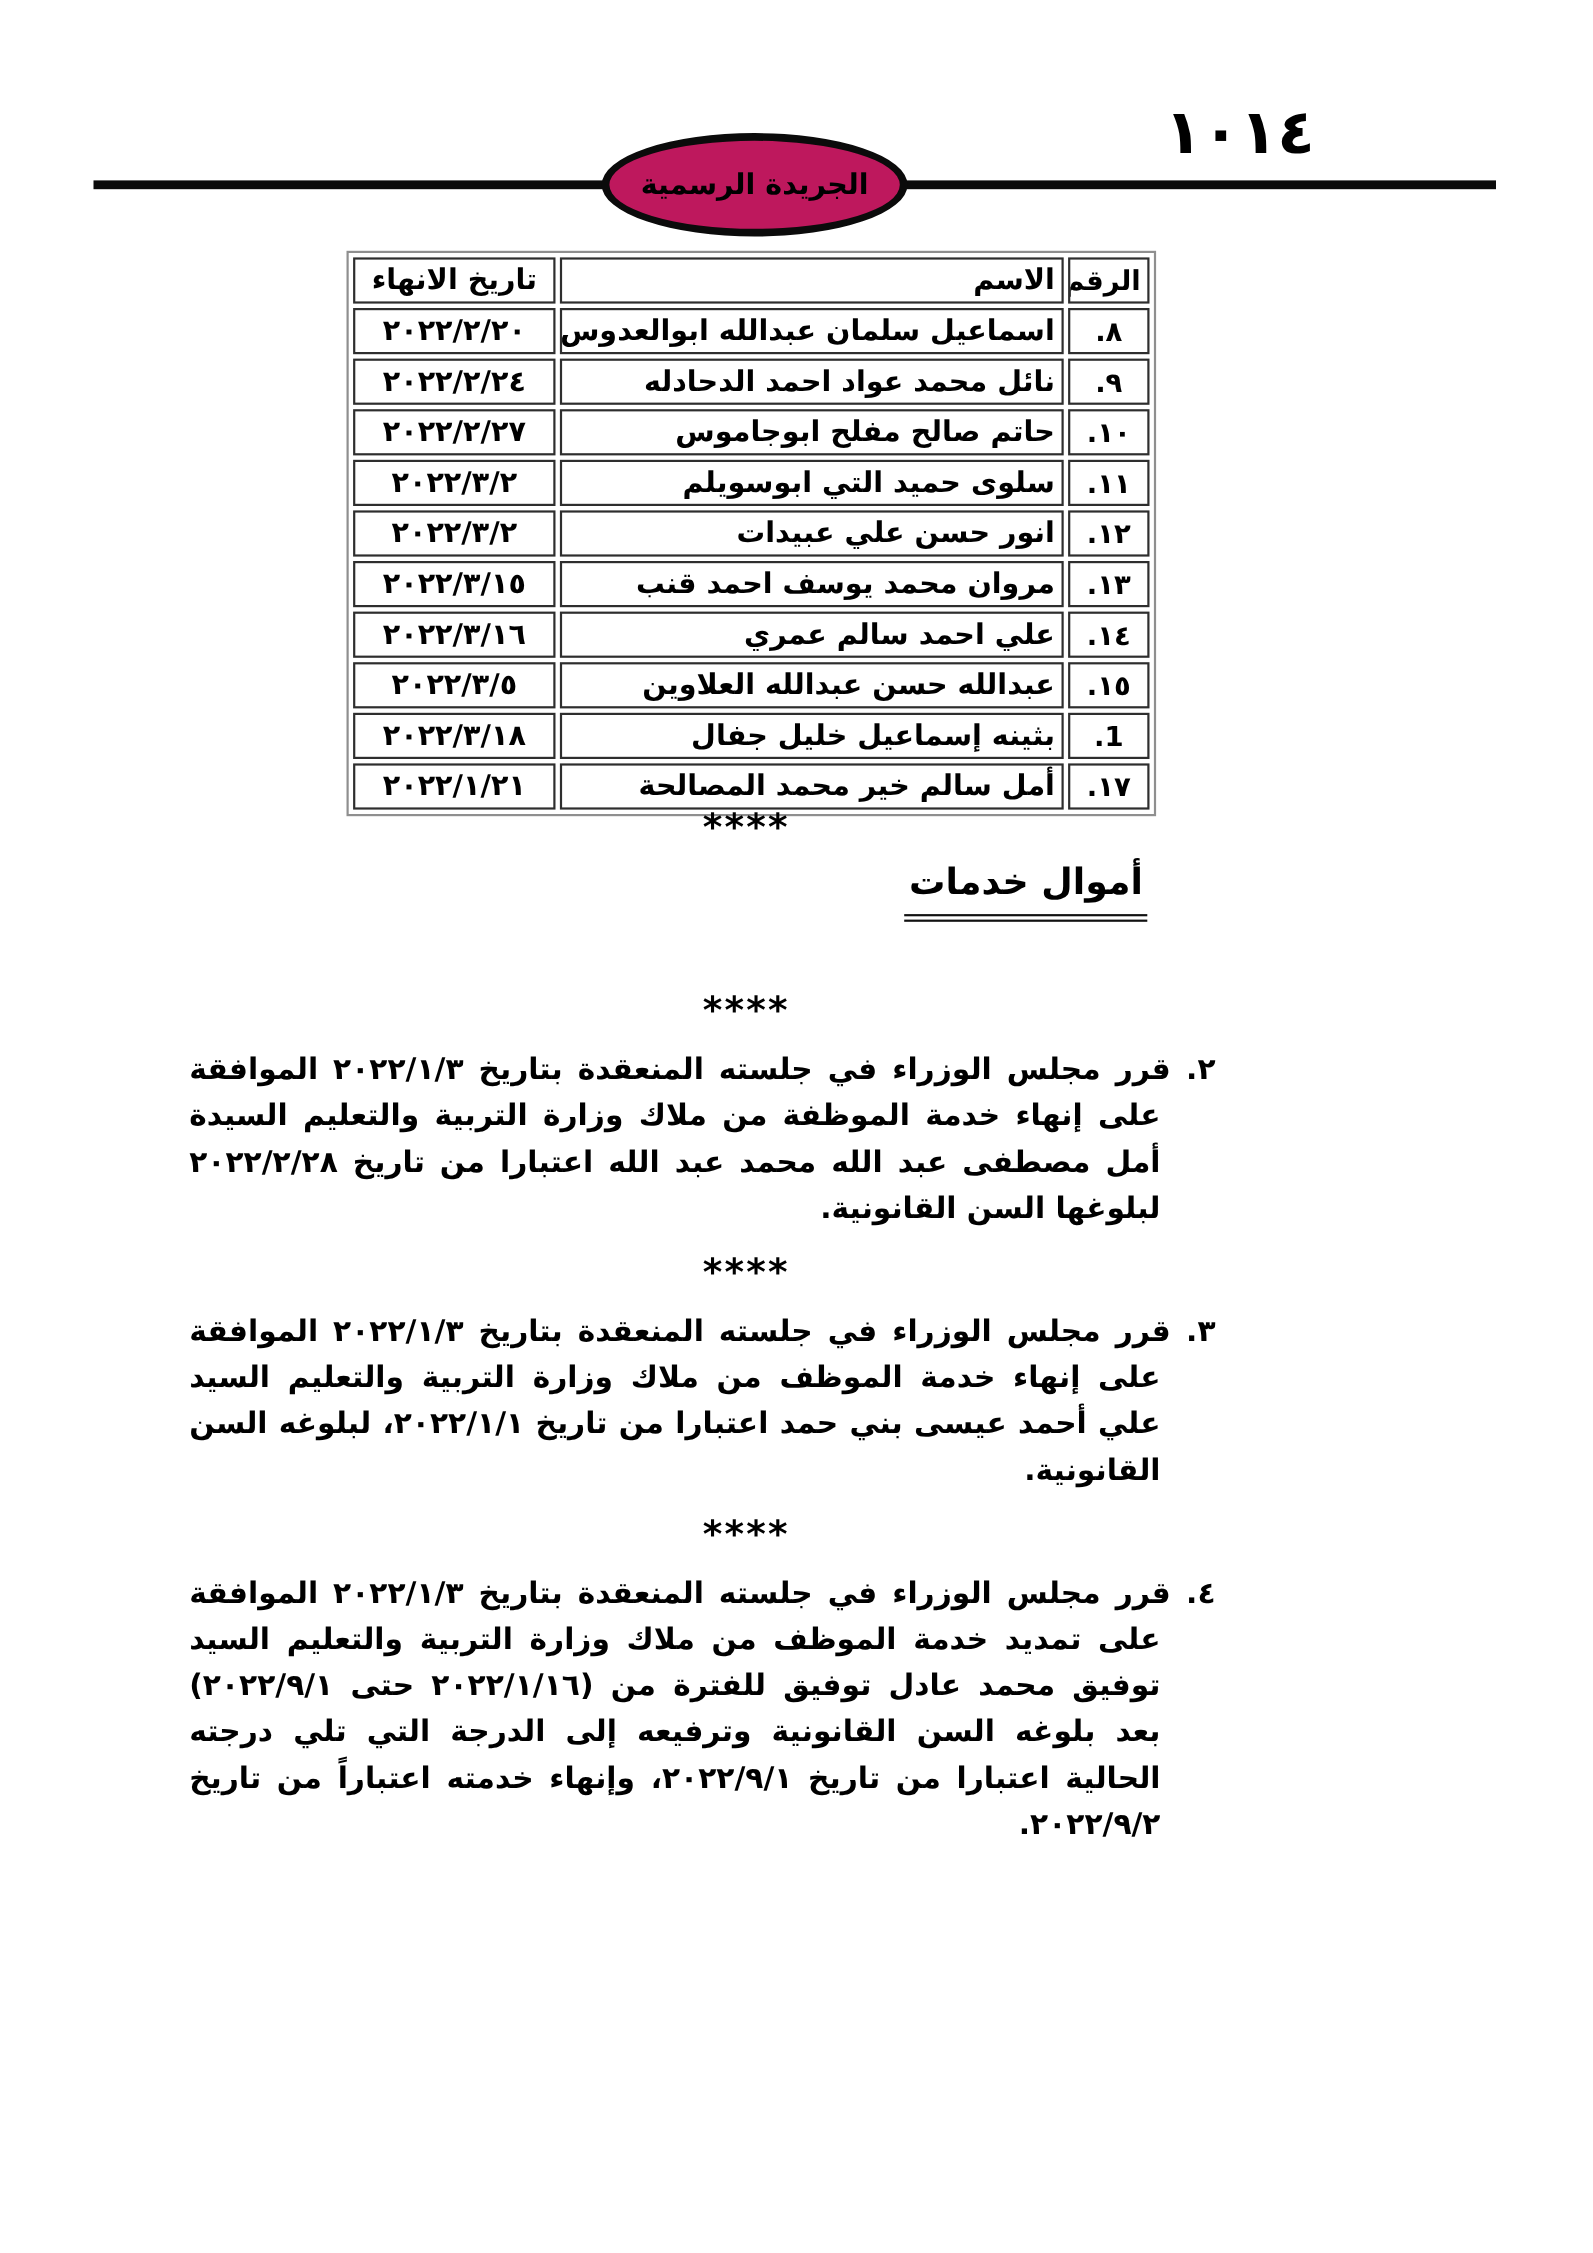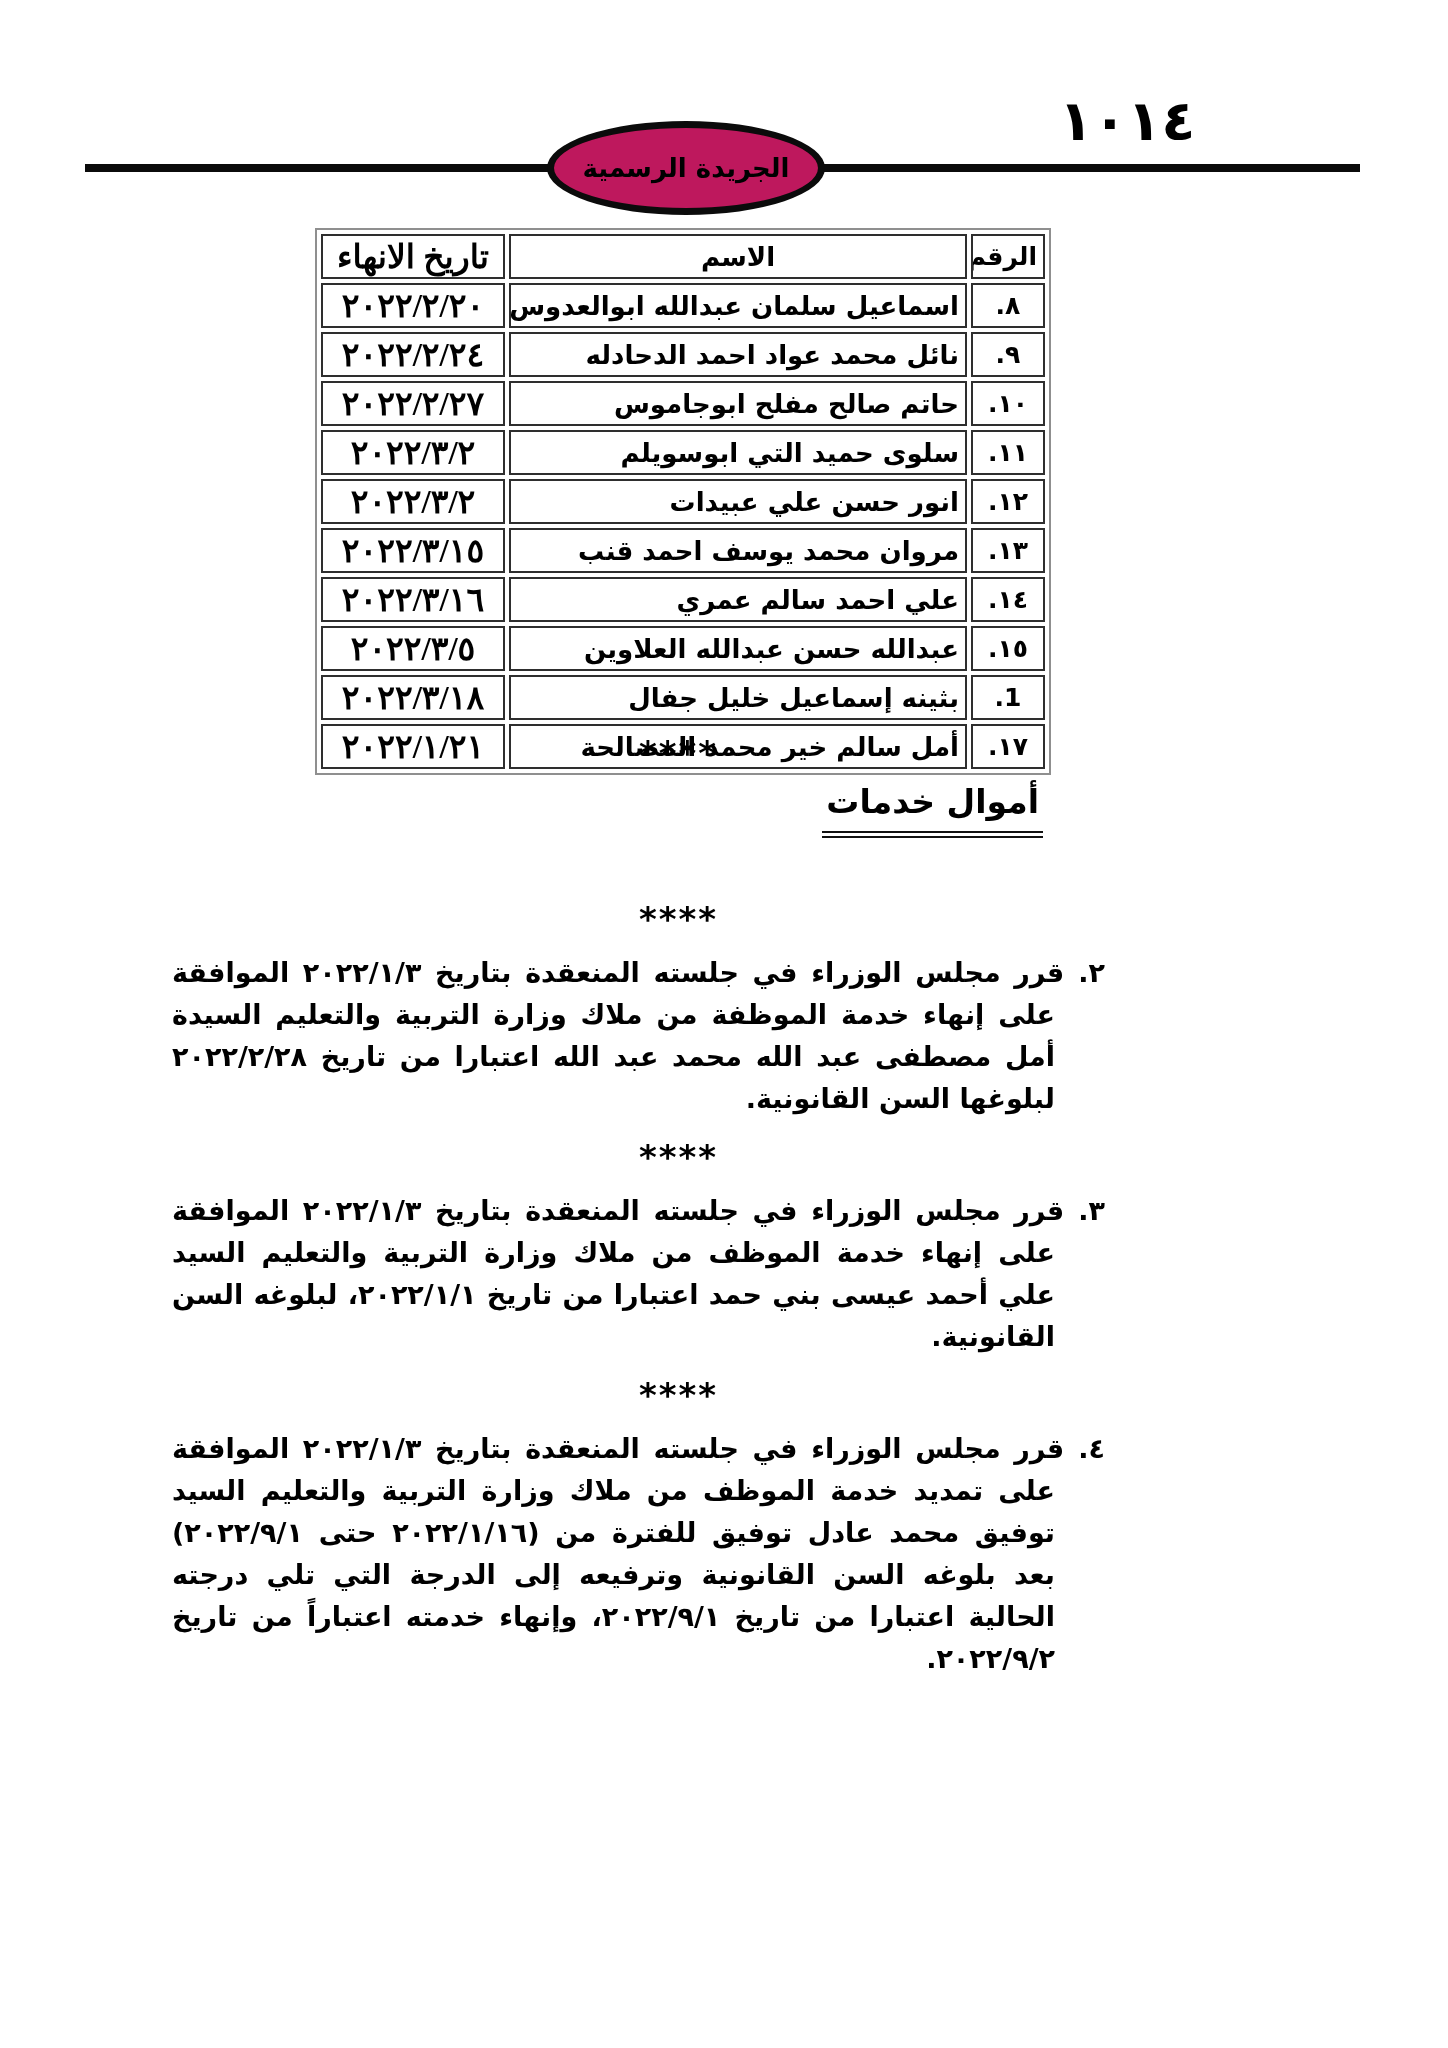--- a/index.html
+++ b/index.html
@@ -24,22 +24,22 @@
   table.roster{
     width:100%;border-collapse:separate;border-spacing:4px;
     border:2px solid #8f8f8f;background:#fff;direction:rtl;table-layout:fixed;
   }
   table.roster th,table.roster td{
     border:2px solid #2e2e2e;font-weight:bold;vertical-align:middle;
     padding:1px 6px;height:36px;overflow:hidden;white-space:nowrap;
   }
   th.c-num,td.c-num{width:58px;text-align:center;font-size:25px;}
   th.c-name,td.c-name{text-align:right;font-size:26px;}
-  th.c-name{text-align:center;}
-  th.c-date,td.c-date{width:168px;text-align:center;font-size:33px;font-family:Liberation Serif, serif;}
+  th.c-name{}
+  th.c-date,td.c-date{width:168px;text-align:center;font-size:26px;}
   
   .content{position:absolute;left:172px;top:730px;width:933px;}
   .separator{
     text-align:center;font-size:34px;font-weight:bold;letter-spacing:2px;
     line-height:46px;position:relative;left:40px;direction:ltr;
   }
   .decree-list .separator{margin:14px 0 10px 0;}
   .section-heading{direction:rtl;margin-top:6px;padding-right:62px;text-align:right;}
   .section-title{
     display:inline-block;font-size:33px;font-weight:bold;

